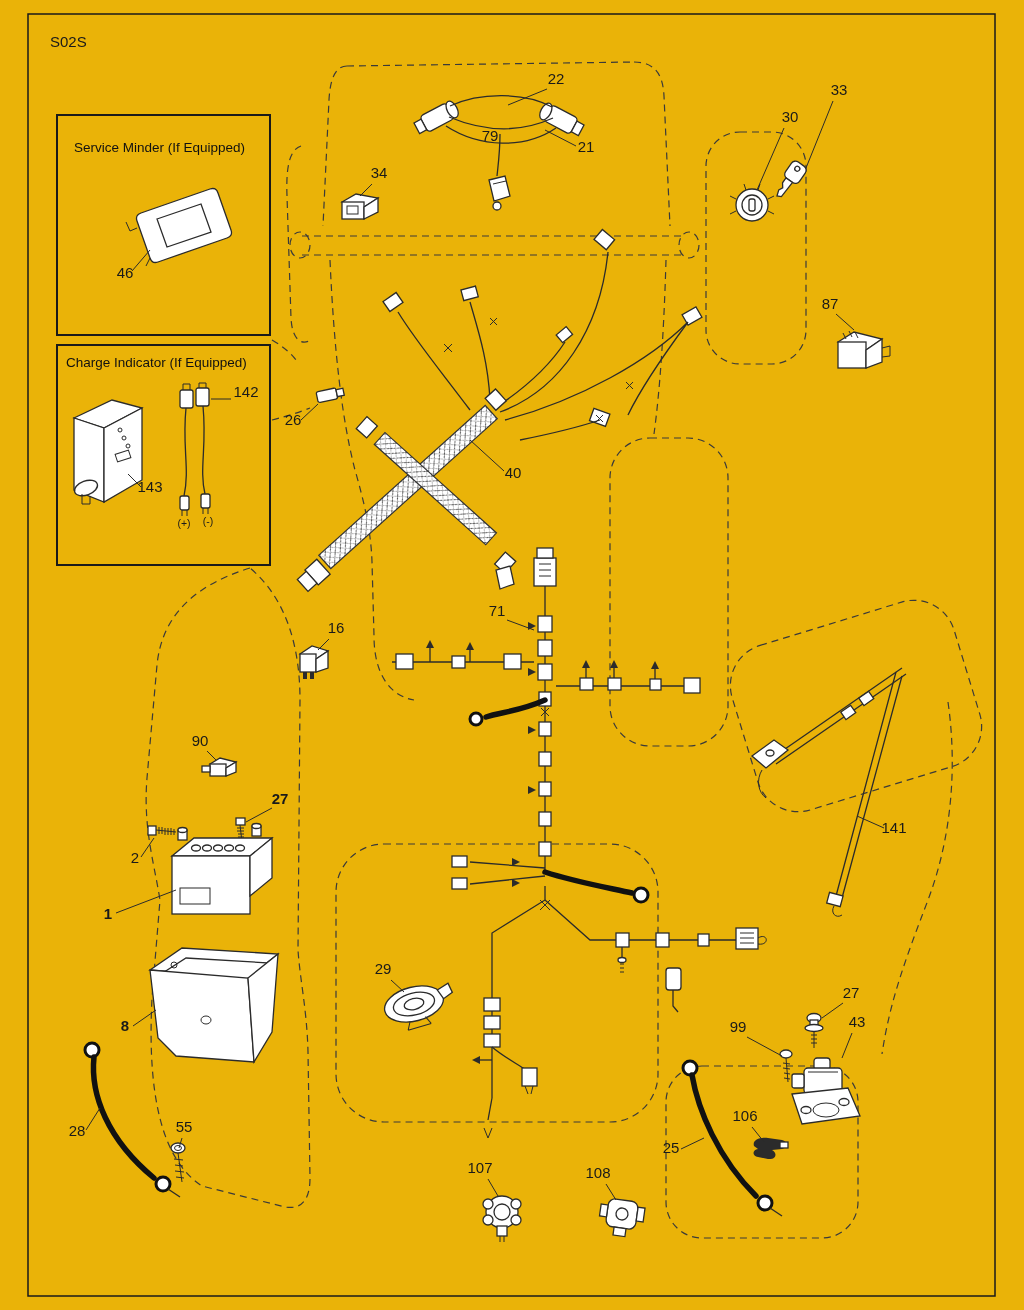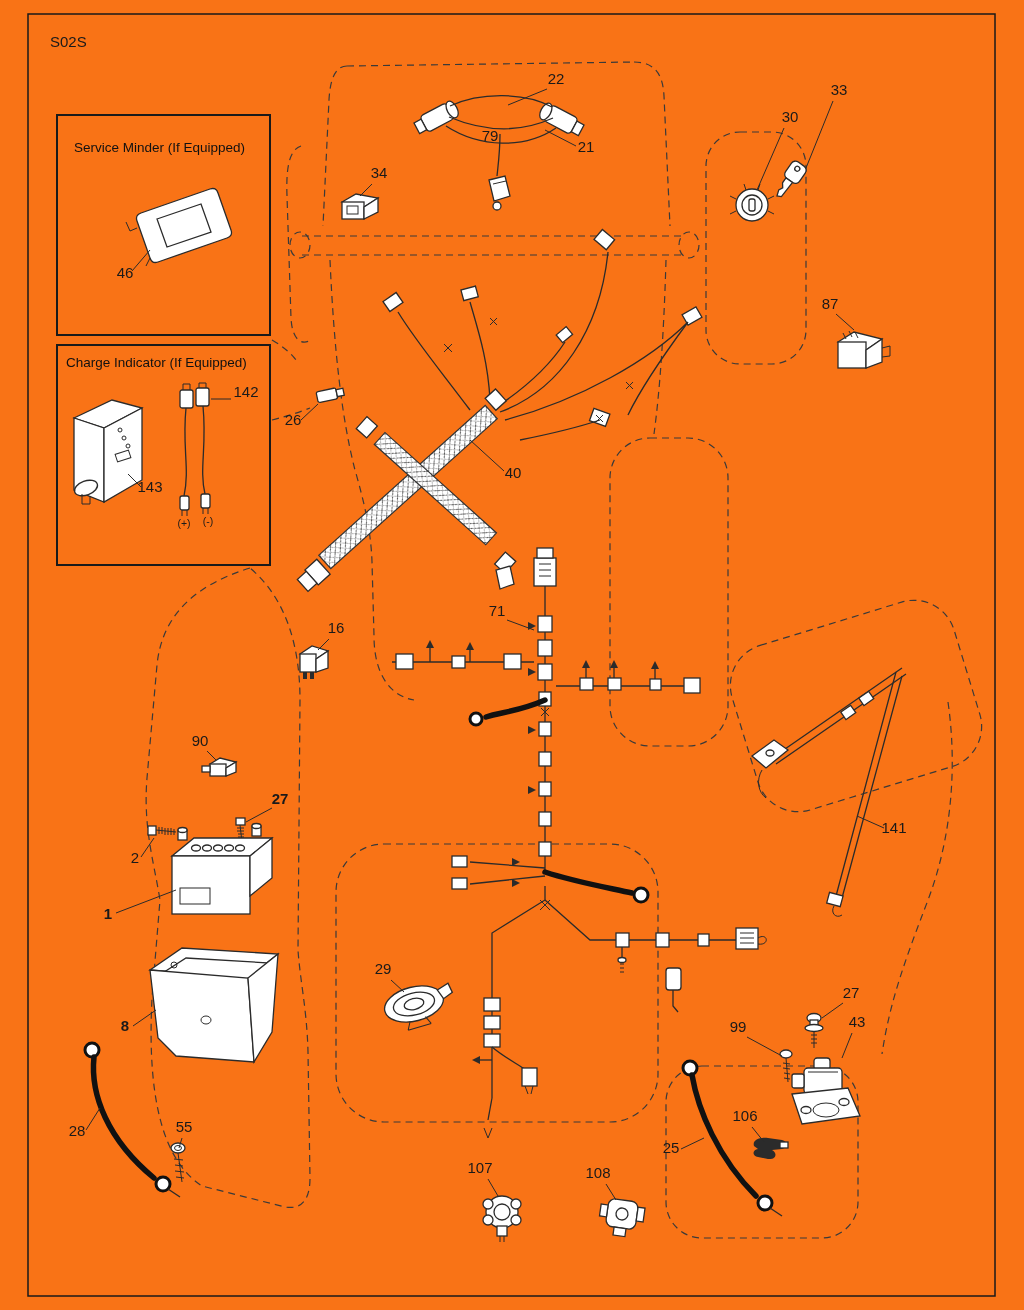--- a/index.html
+++ b/index.html
@@ -1,16 +1,16 @@
 <!DOCTYPE html>
 <html><head>
 <meta charset="utf-8">
 <style>
   html,body{margin:0;padding:0;background:#ffffff;}
-  .page{width:1024px;height:1310px;position:relative;background:#f97316;
+  .page{width:1024px;height:1310px;position:relative;background:#eab308;
         font-family:"Liberation Sans",sans-serif;overflow:hidden;}
   svg{display:block;}
   .border{fill:none;stroke:#1a1a1a;stroke-width:1.5;}
   .box{fill:none;stroke:#1a1a1a;stroke-width:2;}
   .ln{fill:none;stroke:#2b2b2b;stroke-width:1.3;}
   .lnthin{fill:none;stroke:#2b2b2b;stroke-width:1;}
   .fillw{fill:#ffffff;stroke:#2b2b2b;stroke-width:1.3;}
   .filld{fill:#2b2b2b;stroke:none;}
   .braid{fill:url(#braid);stroke:#333;stroke-width:1.2;}
   .cable{fill:none;stroke:#111;stroke-width:5.5;stroke-linecap:round;}

